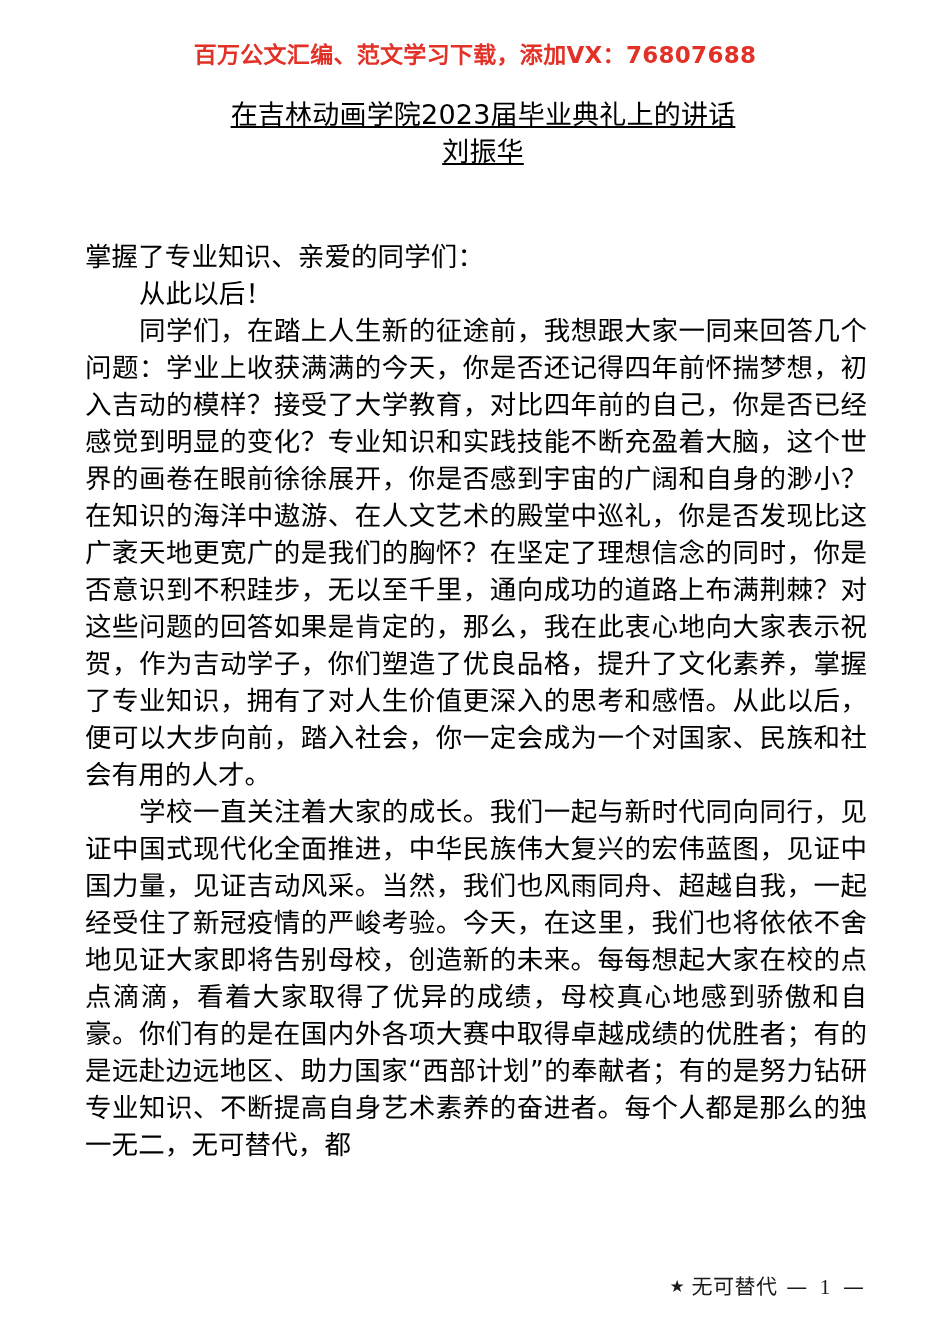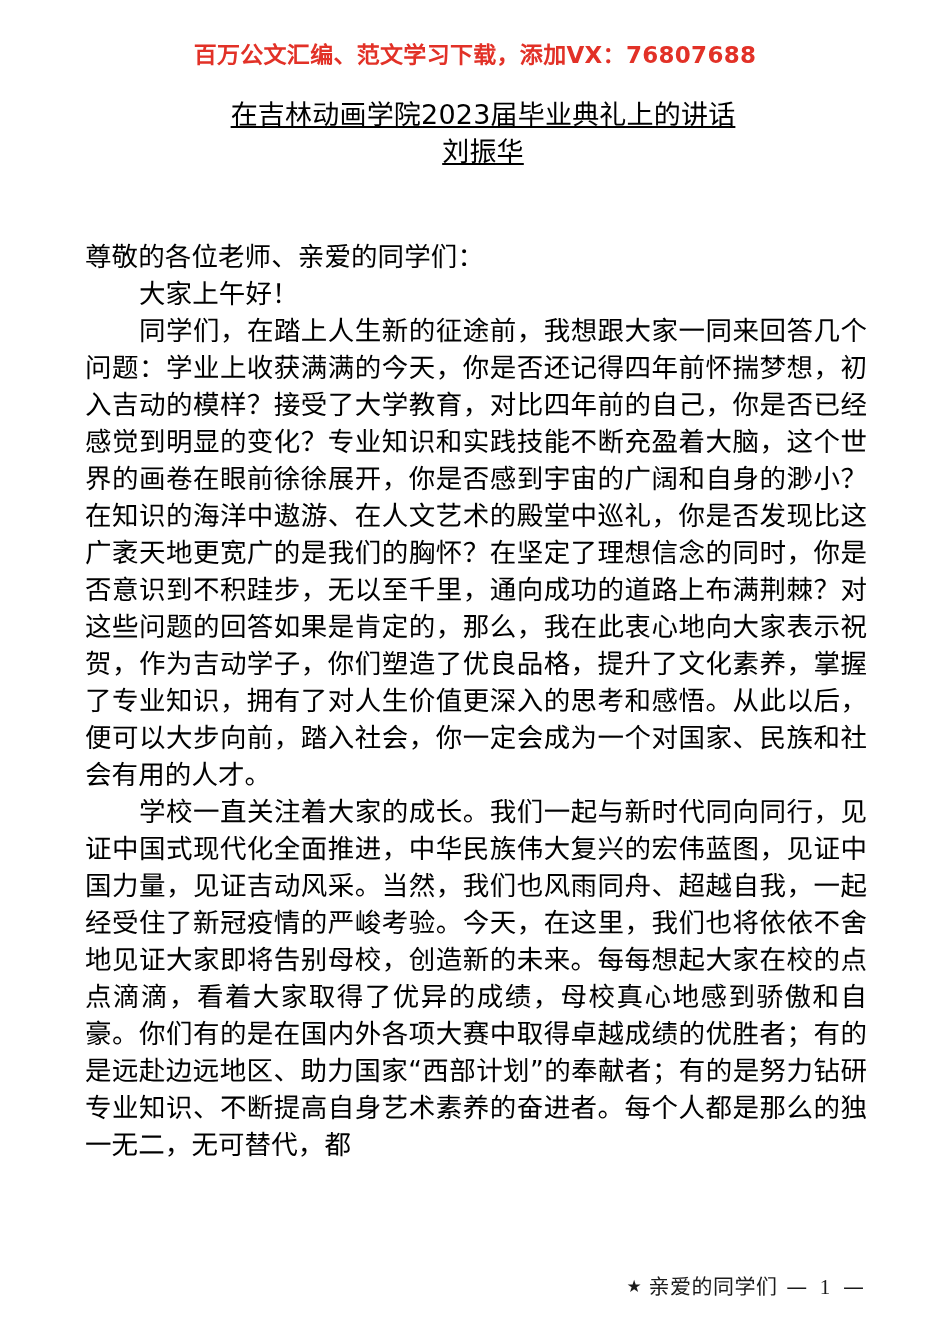--- a/index.html
+++ b/index.html
@@ -109,27 +109,27 @@
 <div class="page">
 
   <div class="promo-banner" style="color: rgb(226, 49, 39);">百万公文汇编、范文学习下载，添加VX：76807688</div>
 
   <div class="title-block">
     <div class="doc-title">在吉林动画学院2023届毕业典礼上的讲话</div>
     <div class="doc-author">刘振华</div>
   </div>
 
   <div class="body-text" id="body-text">
-      <p>尊敬的各位老师、亲爱的同学们：</p>
-      <p class="indent">大家上午好！</p>
+      <p>掌握了专业知识、亲爱的同学们：</p>
+      <p class="indent">从此以后！</p>
       <p class="indent">同学们，在踏上人生新的征途前，我想跟大家一同来回答几个问题：学业上收获满满的今天，你是否还记得四年前怀揣梦想，初入吉动的模样？接受了大学教育，对比四年前的自己，你是否已经感觉到明显的变化？专业知识和实践技能不断充盈着大脑，这个世界的画卷在眼前徐徐展开，你是否感到宇宙的广阔和自身的渺小？在知识的海洋中遨游、在人文艺术的殿堂中巡礼，你是否发现比这广袤天地更宽广的是我们的胸怀？在坚定了理想信念的同时，你是否意识到不积跬步，无以至千里，通向成功的道路上布满荆棘？对这些问题的回答如果是肯定的，那么，我在此衷心地向大家表示祝贺，作为吉动学子，你们塑造了优良品格，提升了文化素养，掌握了专业知识，拥有了对人生价值更深入的思考和感悟。从此以后，便可以大步向前，踏入社会，你一定会成为一个对国家、民族和社会有用的人才。</p>
       <p class="indent">学校一直关注着大家的成长。我们一起与新时代同向同行，见证中国式现代化全面推进，中华民族伟大复兴的宏伟蓝图，见证中国力量，见证吉动风采。当然，我们也风雨同舟、超越自我，一起经受住了新冠疫情的严峻考验。今天，在这里，我们也将依依不舍地见证大家即将告别母校，创造新的未来。每每想起大家在校的点点滴滴，看着大家取得了优异的成绩，母校真心地感到骄傲和自豪。你们有的是在国内外各项大赛中取得卓越成绩的优胜者；有的是远赴边远地区、助力国家“西部计划”的奉献者；有的是努力钻研专业知识、不断提高自身艺术素养的奋进者。每个人都是那么的独一无二，无可替代，都</p>
     </div>
 
   <div class="footer">
     <span class="star-icon">★</span>
-    <span class="pub-name">亲爱的同学们</span>
+    <span class="pub-name">无可替代</span>
     <span class="dash">—</span>
     <span class="page-number">1</span>
     <span class="dash">—</span>
   </div>
 
 </div>
 
 </body></html>

